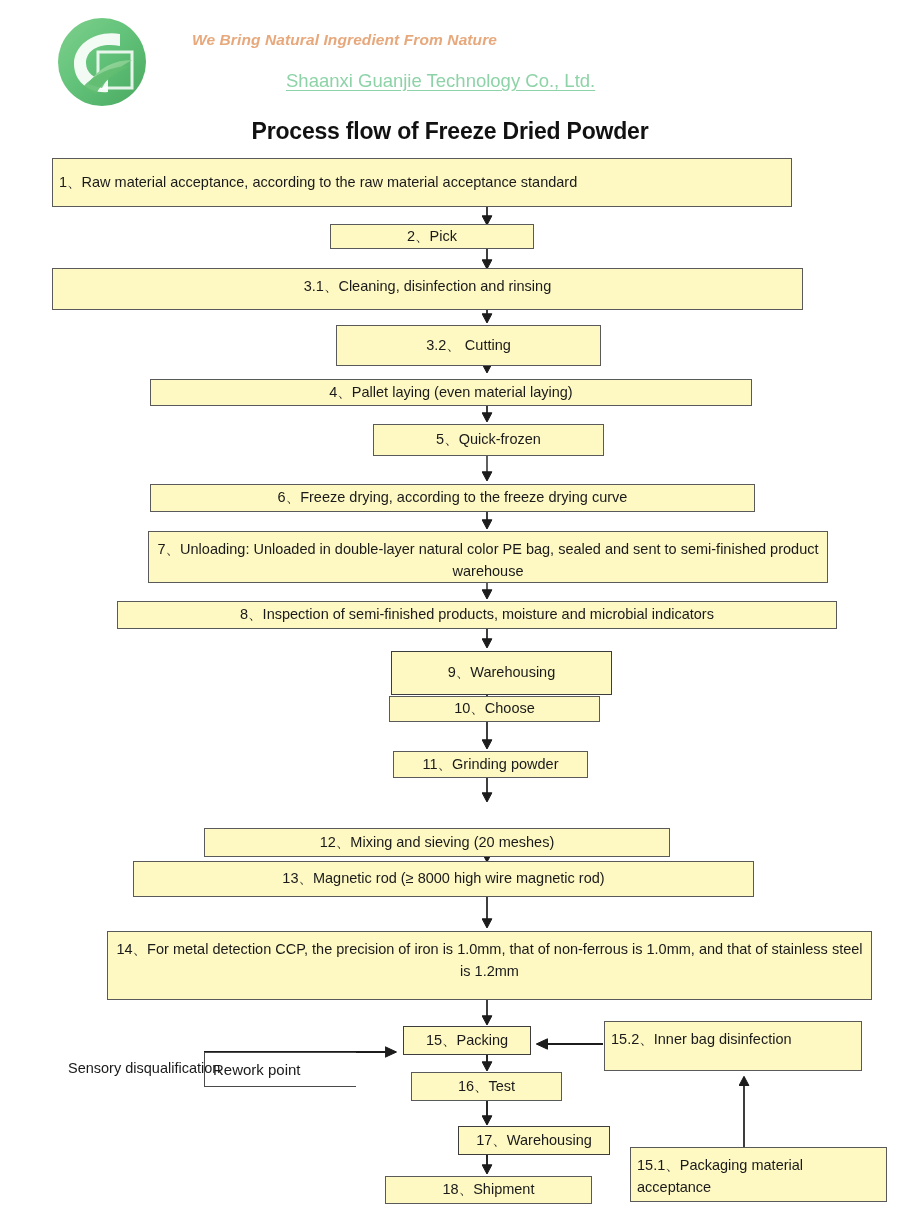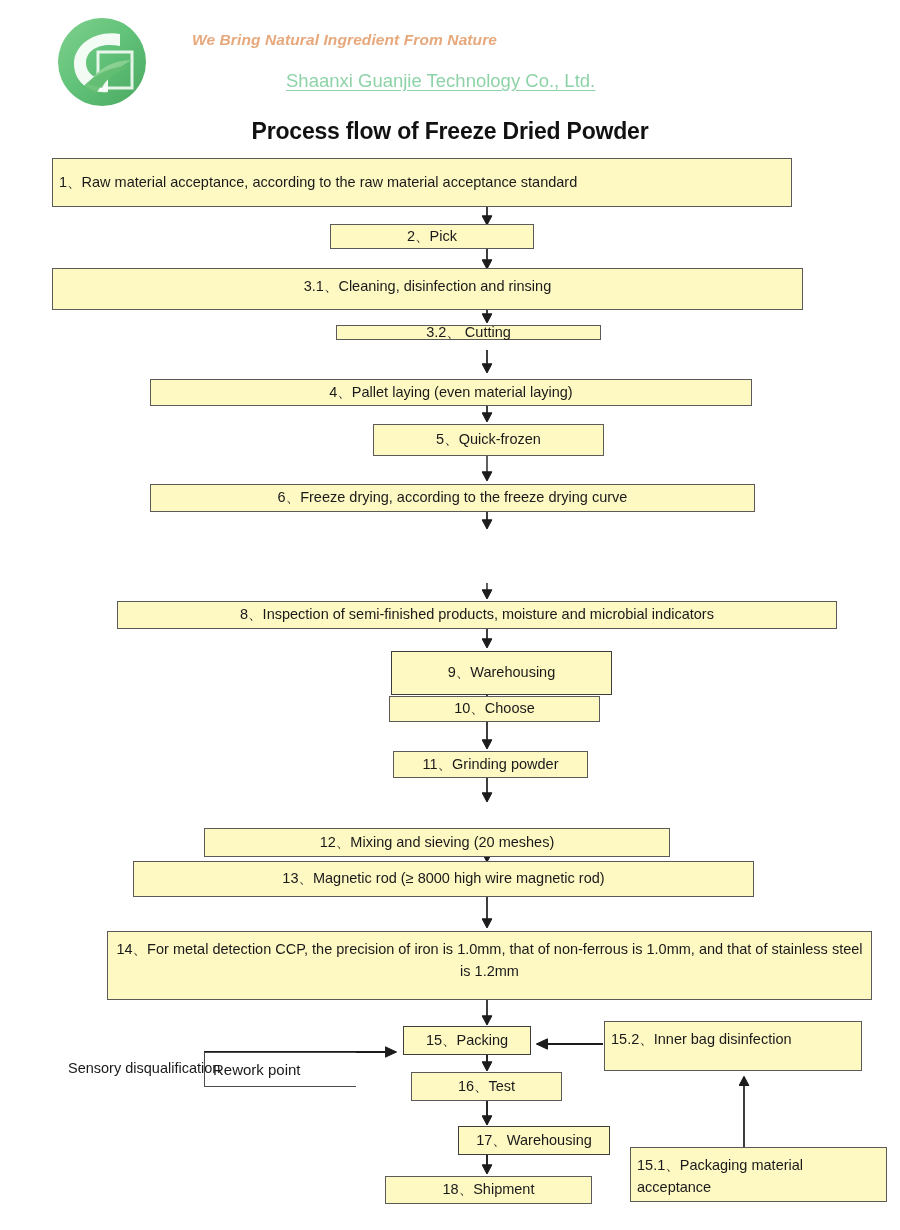--- a/index.html
+++ b/index.html
@@ -239,36 +239,39 @@
     </div>
 
     <div class="node" style="left:330px; top:224px; width:204px; height:25px;">
       <span>2、Pick</span>
     </div>
 
     <div class="node align-top" style="left:52px; top:268px; width:751px; height:42px;">
       <span>3.1、Cleaning, disinfection and rinsing</span>
     </div>
 
-    <div class="node" style="left:336px; top:325px; width:265px; height:15px;">
+    <div class="node" style="left:336px; top:325px; width:265px; height:41px;">
       <span>3.2、 Cutting</span>
     </div>
 
     <div class="node" style="left:150px; top:379px; width:602px; height:27px;">
       <span>4、Pallet laying (even material laying)</span>
     </div>
 
     <div class="node" style="left:373px; top:424px; width:231px; height:32px;">
       <span>5、Quick-frozen</span>
     </div>
 
     <div class="node" style="left:150px; top:484px; width:605px; height:28px;">
       <span>6、Freeze drying, according to the freeze drying curve</span>
     </div>
 
+    <div class="node align-top" style="left:148px; top:531px; width:680px; height:52px;">
+      <span>7、Unloading: Unloaded in double-layer natural color PE bag, sealed and sent to semi-finished product warehouse</span>
+    </div>
 
     <div class="node" style="left:117px; top:601px; width:720px; height:28px;">
       <span>8、Inspection of semi-finished products, moisture and microbial indicators</span>
     </div>
 
     <div class="node dark" style="left:391px; top:651px; width:221px; height:44px;">
       <span>9、Warehousing</span>
     </div>
 
     <div class="node" style="left:389px; top:696px; width:211px; height:26px;">

